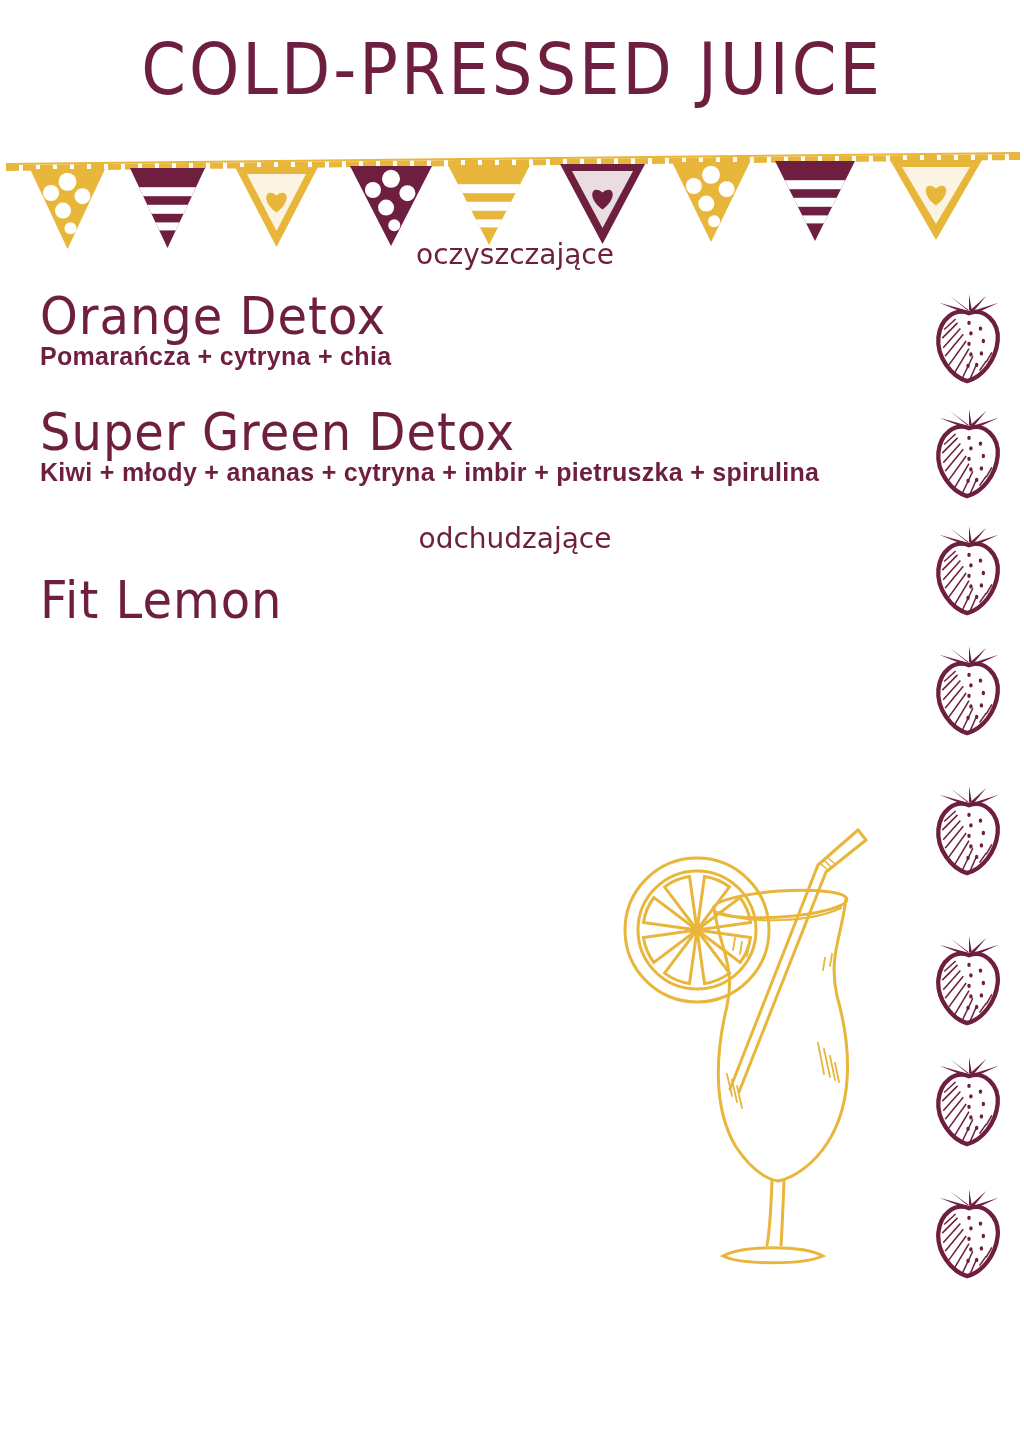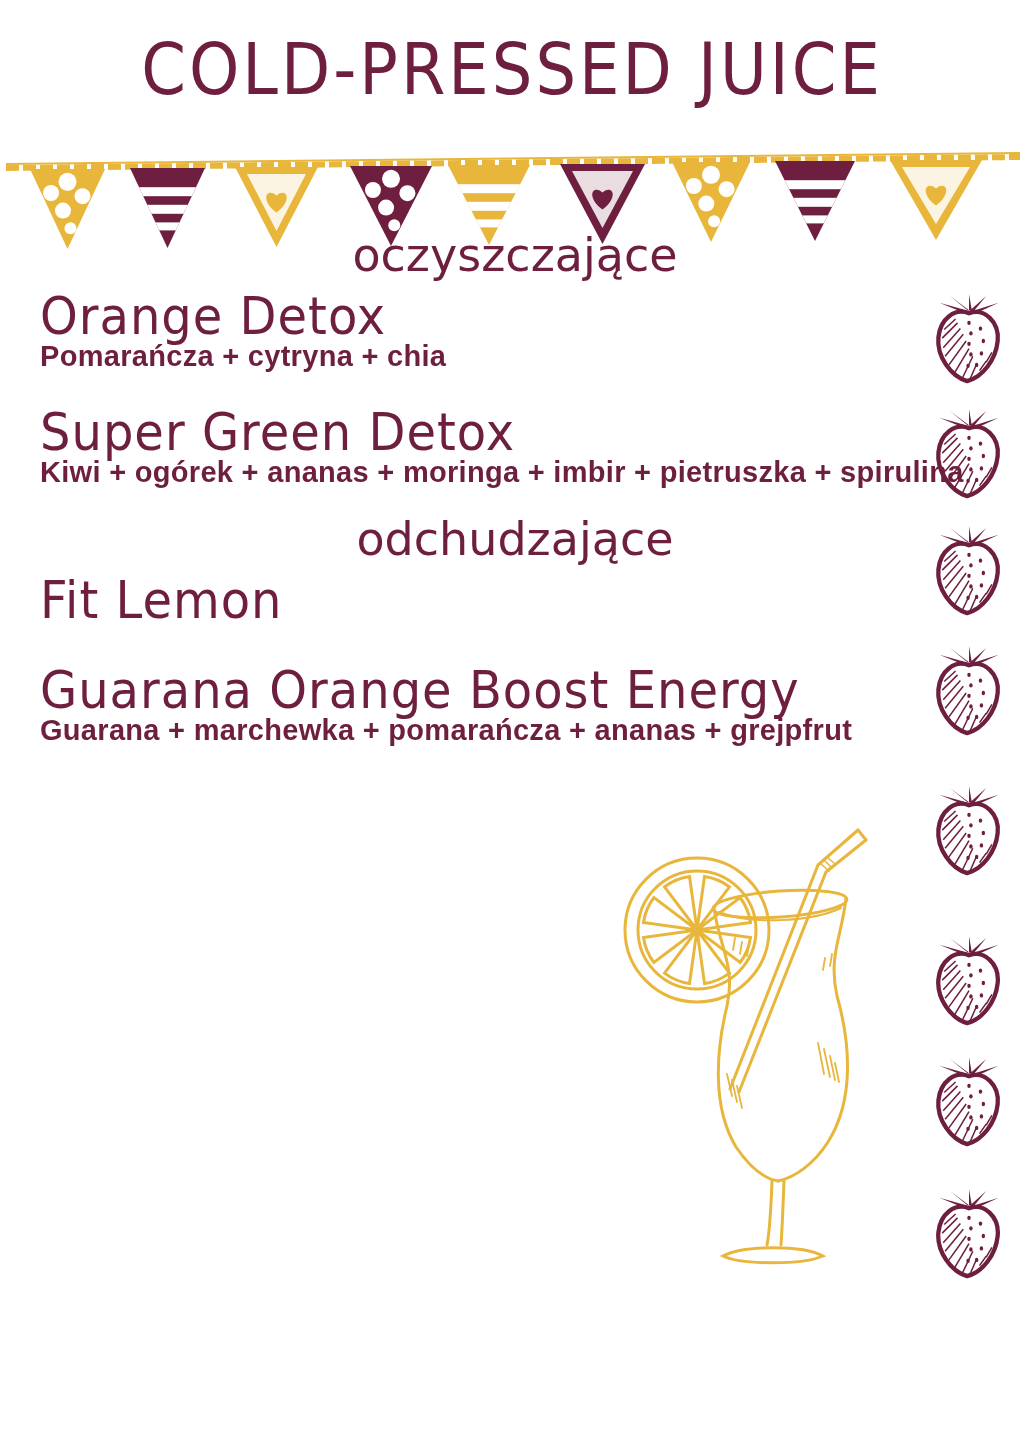--- a/index.html
+++ b/index.html
@@ -10,32 +10,32 @@
   }
   .title {
     position:absolute; top:28px; left:0; width:1024px; text-align:center;
     font-family:"DejaVu Sans", sans-serif; font-size:64px; font-weight:500;
     letter-spacing:3px; color:var(--maroon); white-space:nowrap;
     transform:scaleY(1.12); transform-origin:top center;
   }
   .banner { position:absolute; top:148px; left:0; width:1024px; height:115px; }
   .menu { position:absolute; top:230px; left:40px; width:880px; z-index:2; }
   .section-label {
-    font-family:"DejaVu Sans", sans-serif; font-size:46px; line-height:46px;
+    font-family:"DejaVu Sans", sans-serif; font-size:28px; line-height:46px;
     color:var(--maroon); text-align:center; margin:2px 0 6px;
     transform:translateX(35px);
   }
   .item { margin-bottom:32px; }
   .item-name {
     font-family:"DejaVu Sans", sans-serif; font-size:48px; line-height:58px;
     color:var(--maroon); letter-spacing:1px; white-space:nowrap;
     transform:scaleY(1.08); transform-origin:left top;
   }
   .item-ing {
-    font-size:29px; line-height:24px; margin-top:2px; font-weight:bold;
+    font-size:25px; line-height:24px; margin-top:2px; font-weight:bold;
     letter-spacing:0.3px; color:var(--maroon); white-space:nowrap;
   }
   .berries { position:absolute; top:0; left:0; width:1024px; height:1449px; z-index:1; pointer-events:none; }
   .berry { position:absolute; left:926px; width:86px; height:96px; }
   .glass {
     position:absolute; left:615px; top:818px; width:290px; height:480px; z-index:0;
     stroke:var(--yellow);
   }
   .glass path, .glass circle, .glass ellipse { fill:none; stroke:var(--yellow); }
   svg.defs { position:absolute; width:0; height:0; }
@@ -176,34 +176,30 @@
 
 <div class="menu" id="menu">
     <div class="section">
       <div class="section-label">oczyszczające</div>
       <div class="item">
         <div class="item-name">Orange Detox</div>
         <div class="item-ing">Pomarańcza + cytryna + chia</div>
       </div>
       <div class="item">
         <div class="item-name">Super Green Detox</div>
-        <div class="item-ing">Kiwi + ogórek + ananas + moringa + imbir + pietruszka + spirulina</div>
+        <div class="item-ing">Kiwi + młody + ananas + cytryna + imbir + pietruszka + spirulina</div>
       </div>
     </div>
     <div class="section">
       <div class="section-label">odchudzające</div>
       <div class="item">
         <div class="item-name">Fit Lemon</div>
       </div>
     </div>
     <div class="section">
-      <div class="item">
-        <div class="item-name">Guarana Orange Boost Energy</div>
-        <div class="item-ing">Guarana + marchewka + pomarańcza + ananas + grejpfrut</div>
-      </div>
     </div>
   </div>
 
 <div class="berries" id="berries">
     <svg class="berry" viewBox="0 0 90 100" style="top: 293px;">
       <use href="#strawberry"></use>
     </svg>
     <svg class="berry" viewBox="0 0 90 100" style="top: 408px;">
       <use href="#strawberry"></use>
     </svg>

